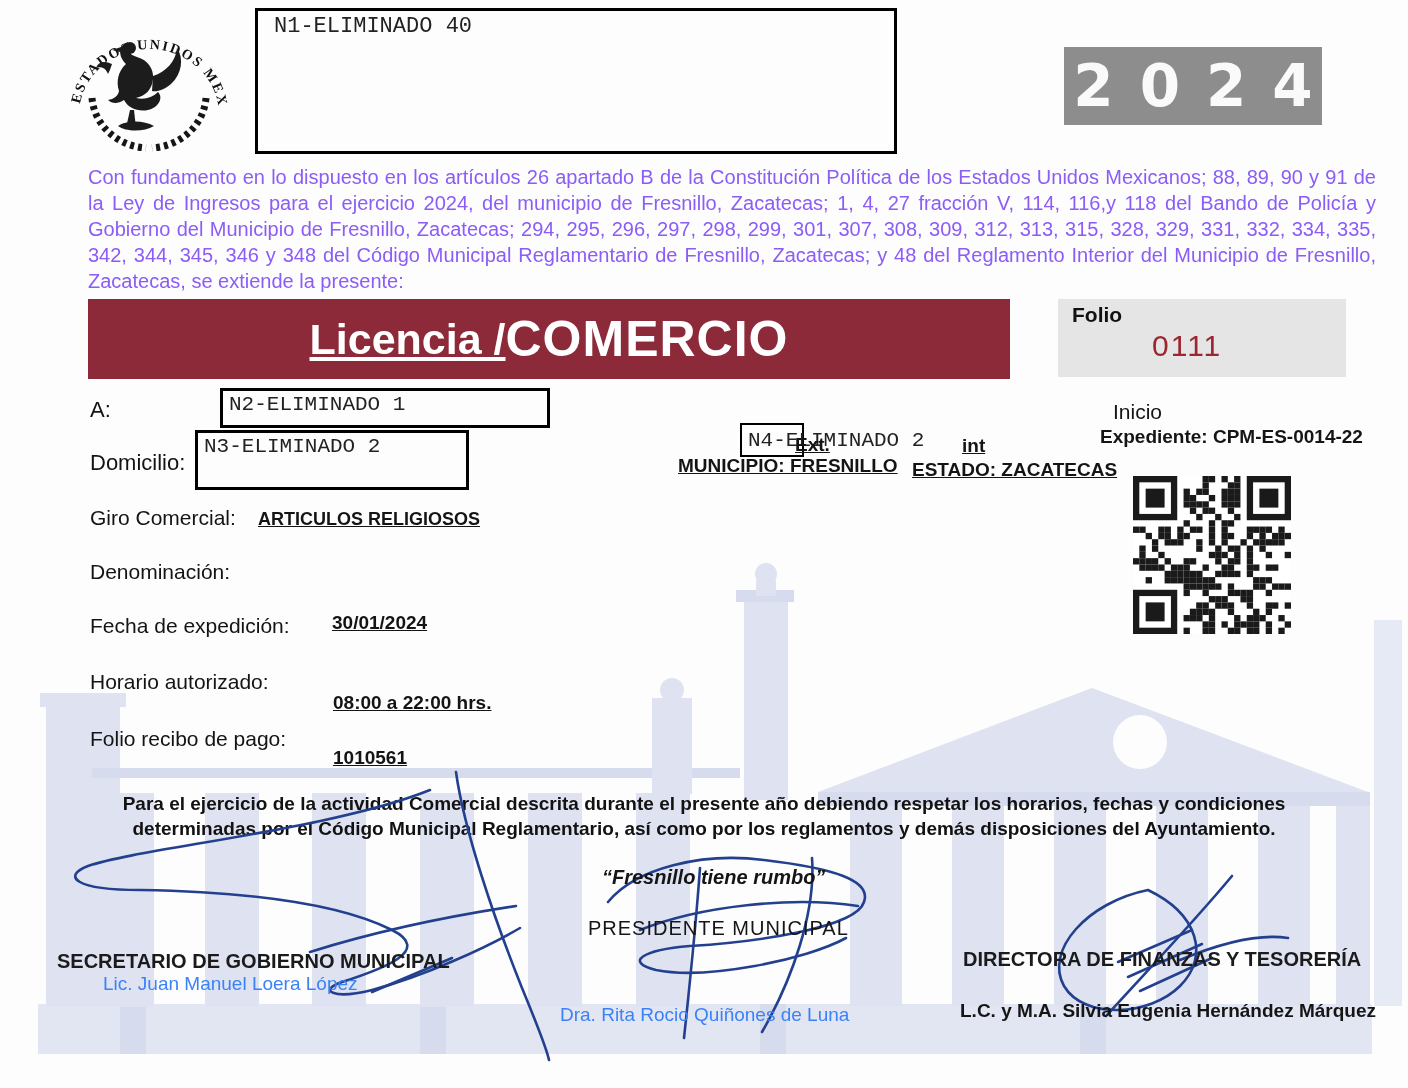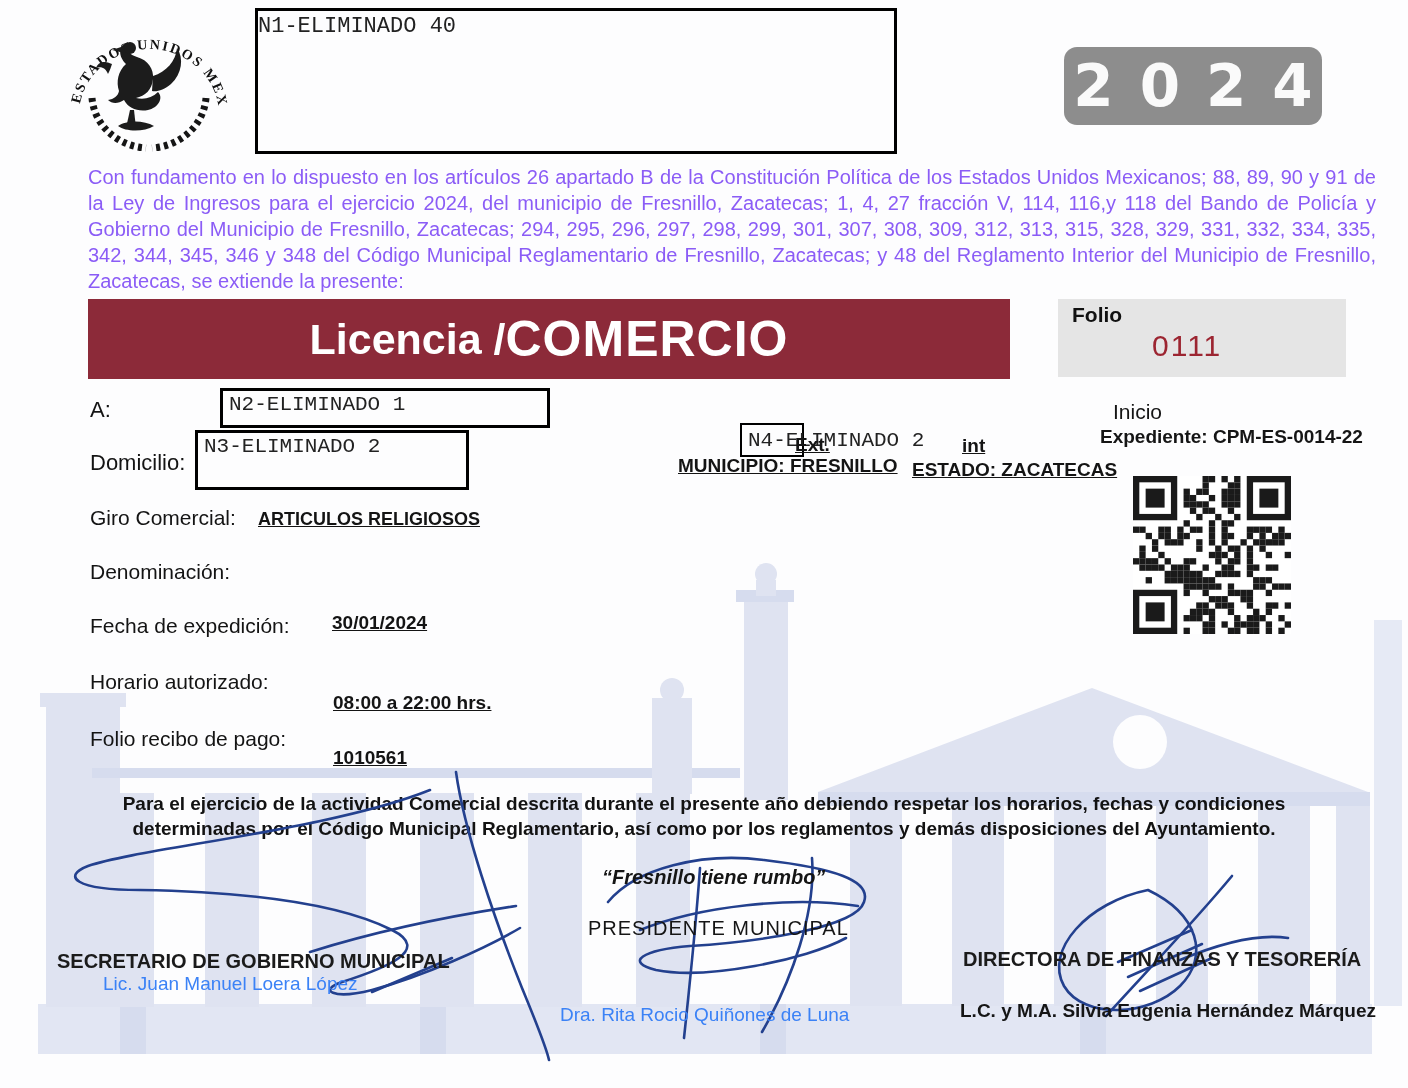--- a/index.html
+++ b/index.html
@@ -9,32 +9,32 @@
   *{margin:0;padding:0;box-sizing:border-box;}
   body{background:#ffffff;font-family:"Liberation Sans",sans-serif;color:var(--ink);}
   .page{position:relative;width:1408px;height:1088px;background:#fdfdfe;overflow:hidden;}
   .abs{position:absolute;}
 
   
   .watermark{left:0;top:0;width:1408px;height:1088px;pointer-events:none;}
 
   
   .n1-box{left:255px;top:8px;width:642px;height:146px;border:3px solid #000;
-          padding:3px 0;font-family:"Liberation Mono",monospace;font-size:22px;color:#222;}
+          padding:3px 16px;font-family:"Liberation Mono",monospace;font-size:22px;color:#222;}
   .year-badge{left:1064px;top:47px;width:258px;height:78px;background:var(--year-gray);
           display:flex;align-items:center;justify-content:center;
           font-family:"DejaVu Sans",sans-serif;font-weight:bold;font-size:58px;color:#fafafa;
-          letter-spacing:26px;text-indent:26px;border-radius:13px;}
+          letter-spacing:26px;text-indent:26px;}
   .legal{left:88px;top:164px;width:1288px;font-size:20px;line-height:26px;
           text-align:justify;color:#8b5cf6;}
 
   
   .banner{left:88px;top:299px;width:922px;height:80px;background:var(--maroon);
           display:flex;align-items:center;justify-content:center;color:#fff;}
-  .banner .lic{font-size:43px;font-weight:bold;}
+  .banner .lic{font-size:43px;font-weight:bold;text-decoration:underline;}
   .banner .com{font-size:50px;font-weight:900;letter-spacing:1px;font-family:"Liberation Sans",sans-serif;}
 
   .folio-panel{left:1058px;top:299px;width:288px;height:78px;background:#e5e5e5;padding:4px 14px;}
   .folio-label{font-size:21px;font-weight:bold;color:#111;}
   .folio-value{margin-left:80px;margin-top:2px;font-size:30px;color:var(--folio-red);letter-spacing:2px;}
 
   
   .lbl{font-size:21px;color:#141414;}
   .val-b{font-weight:bold;font-size:19px;color:#141414;text-decoration:underline;}
   .mono{font-family:"Liberation Mono",monospace;font-size:21px;color:#222;}

